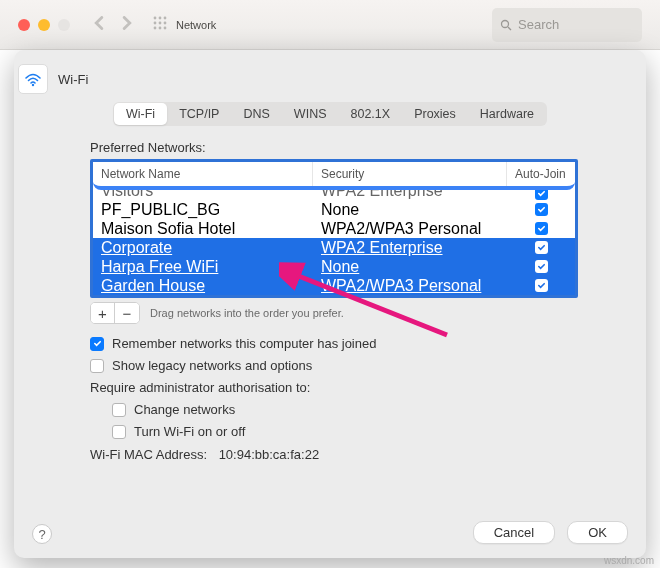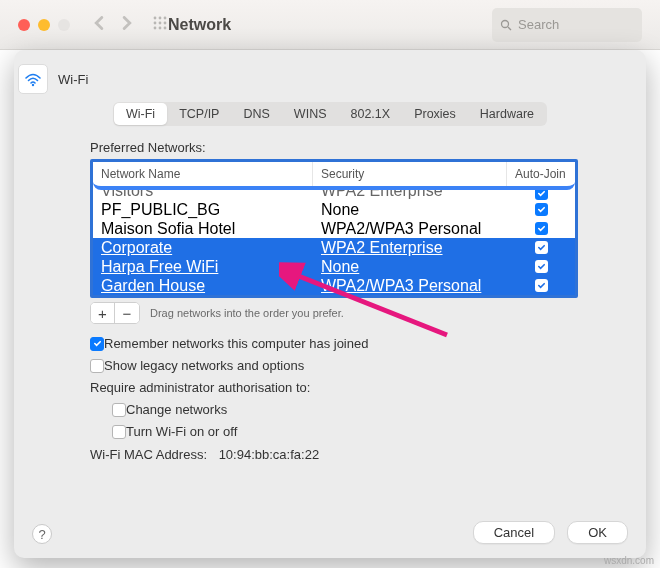--- a/index.html
+++ b/index.html
@@ -7,21 +7,21 @@
     
     .titlebar { height: 50px; background: linear-gradient(#f6f3f1, #eceae8); display: flex; align-items: center; padding: 0 18px; border-bottom: 1px solid #d9d7d4; position: relative; }
     .traffic { display: flex; gap: 8px; }
     .tl { width: 12px; height: 12px; border-radius: 50%; }
     .tl.close { background: #ff5f57; }
     .tl.min { background: #febc2e; }
     .tl.max { background: #e6e4e2; }
     .nav { display: flex; gap: 14px; margin-left: 22px; color: #c3c1be; }
     .nav span svg { width: 14px; height: 14px; }
     .apps { margin-left: 18px; color: #b9b7b4; }
-    .title { margin-left: 0; font-size: 16px; font-weight: 700; color: #4b4946; }
+    .title { margin-left: 8px; font-size: 11px; font-weight: 400; color: #4b4946; }
     .search { margin-left: auto; width: 150px; height: 25px; background: #e5e3e0; border-radius: 5px; display: flex; align-items: center; padding: 17px 8px; color: #9a9894; font-size: 13px; gap: 6px; }
     
     .sheet { position: absolute; top: 50px; left: 14px; right: 14px; bottom: 10px; background: #ececec; border-radius: 10px; box-shadow: 0 10px 30px rgba(0,0,0,.3); padding: 14px 4px; }
     
     .head { display: flex; align-items: center; gap: 10px; margin-bottom: 8px; }
     .head-icon { width: 30px; height: 30px; border: 1px solid #dcdcdc; border-radius: 5px; background: #fff; display: flex; align-items: center; justify-content: center; }
     .head-label { font-size: 13px; color: #333; }
     
     .tabs { display: flex; justify-content: center; margin-bottom: 14px; }
     .tabbar { display: flex; background: #e1e0df; border-radius: 6px; padding: 1px; font-size: 12.5px; }
@@ -49,21 +49,21 @@
     .cb svg { width: 9px; height: 9px; }
     .row.sel .cb { background: #fff; }
     .row.sel .cb svg path { stroke: #1f6fe5; }
     
     .footer { display: flex; align-items: center; gap: 10px; font-size: 11px; color: #6a6a6a; margin-bottom: 12px; }
     .pm { display: flex; border: 1px solid #cfcfcf; border-radius: 5px; overflow: hidden; background: #fff; }
     .pm button { width: 24px; height: 20px; border: none; background: #fff; font-size: 15px; color: #444; display:flex; align-items:center; justify-content:center; line-height:1; }
     .pm button:first-child { border-right: 1px solid #cfcfcf; }
     
     .opts { font-size: 13px; color: #333; }
-    .opt { display: flex; align-items: center; margin-bottom: 7px; }
+    .opt { display: flex; align-items: center; gap: 8px; margin-bottom: 7px; }
     .chk { width: 14px; height: 14px; border: 1px solid #b5b5b5; border-radius: 3px; background: #fff; display: inline-flex; align-items: center; justify-content: center; flex-shrink: 0; }
     .chk.on { background: #0a7aff; border-color: #0a7aff; }
     .chk.on svg { width: 9px; height: 9px; }
     .sub { margin-left: 22px; }
     .mac { margin-top: 8px; font-size: 13px; color: #333; }
     .mac .val { margin-left: 8px; }
     
     .btns { position: absolute; bottom: 14px; right: 18px; display: flex; gap: 12px; }
     .btn { background: #fff; border: 1px solid #d6d6d6; border-radius: 10px; padding: 3px 20px; font-size: 13px; color: #333; box-shadow: 0 1px 1px rgba(0,0,0,.04); }
     .help { position: absolute; bottom: 14px; left: 18px; width: 20px; height: 20px; border: 1px solid #c9c9c9; border-radius: 50%; background: #fff; font-size: 13px; color: #666; display: flex; align-items: center; justify-content: center; }

